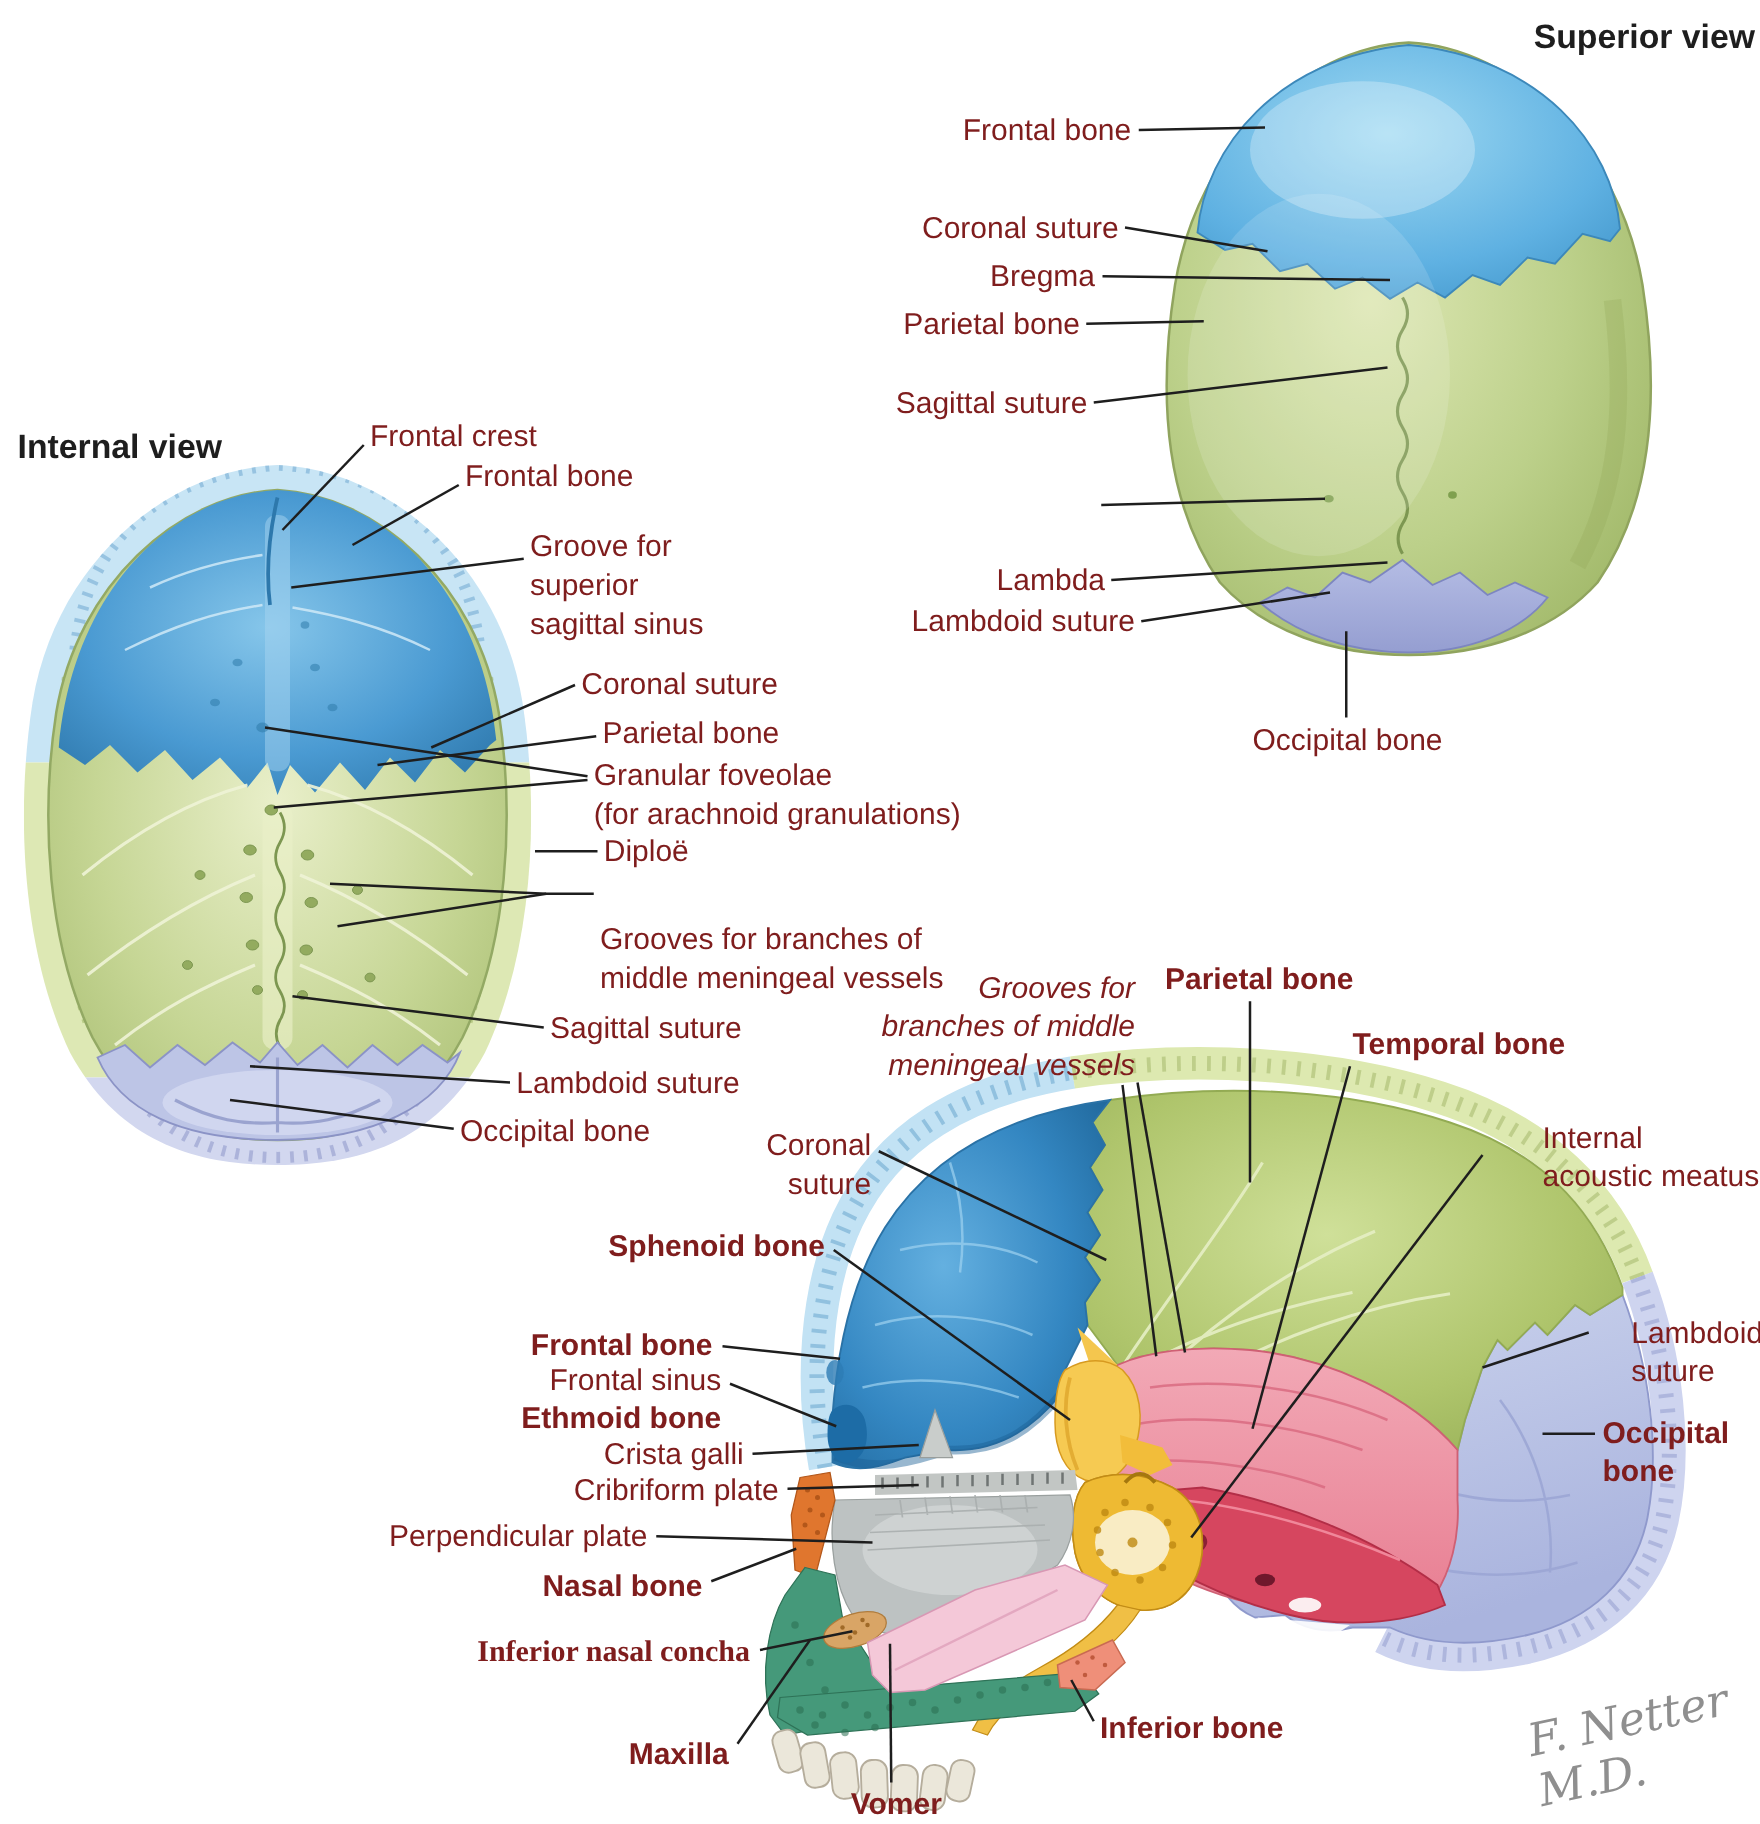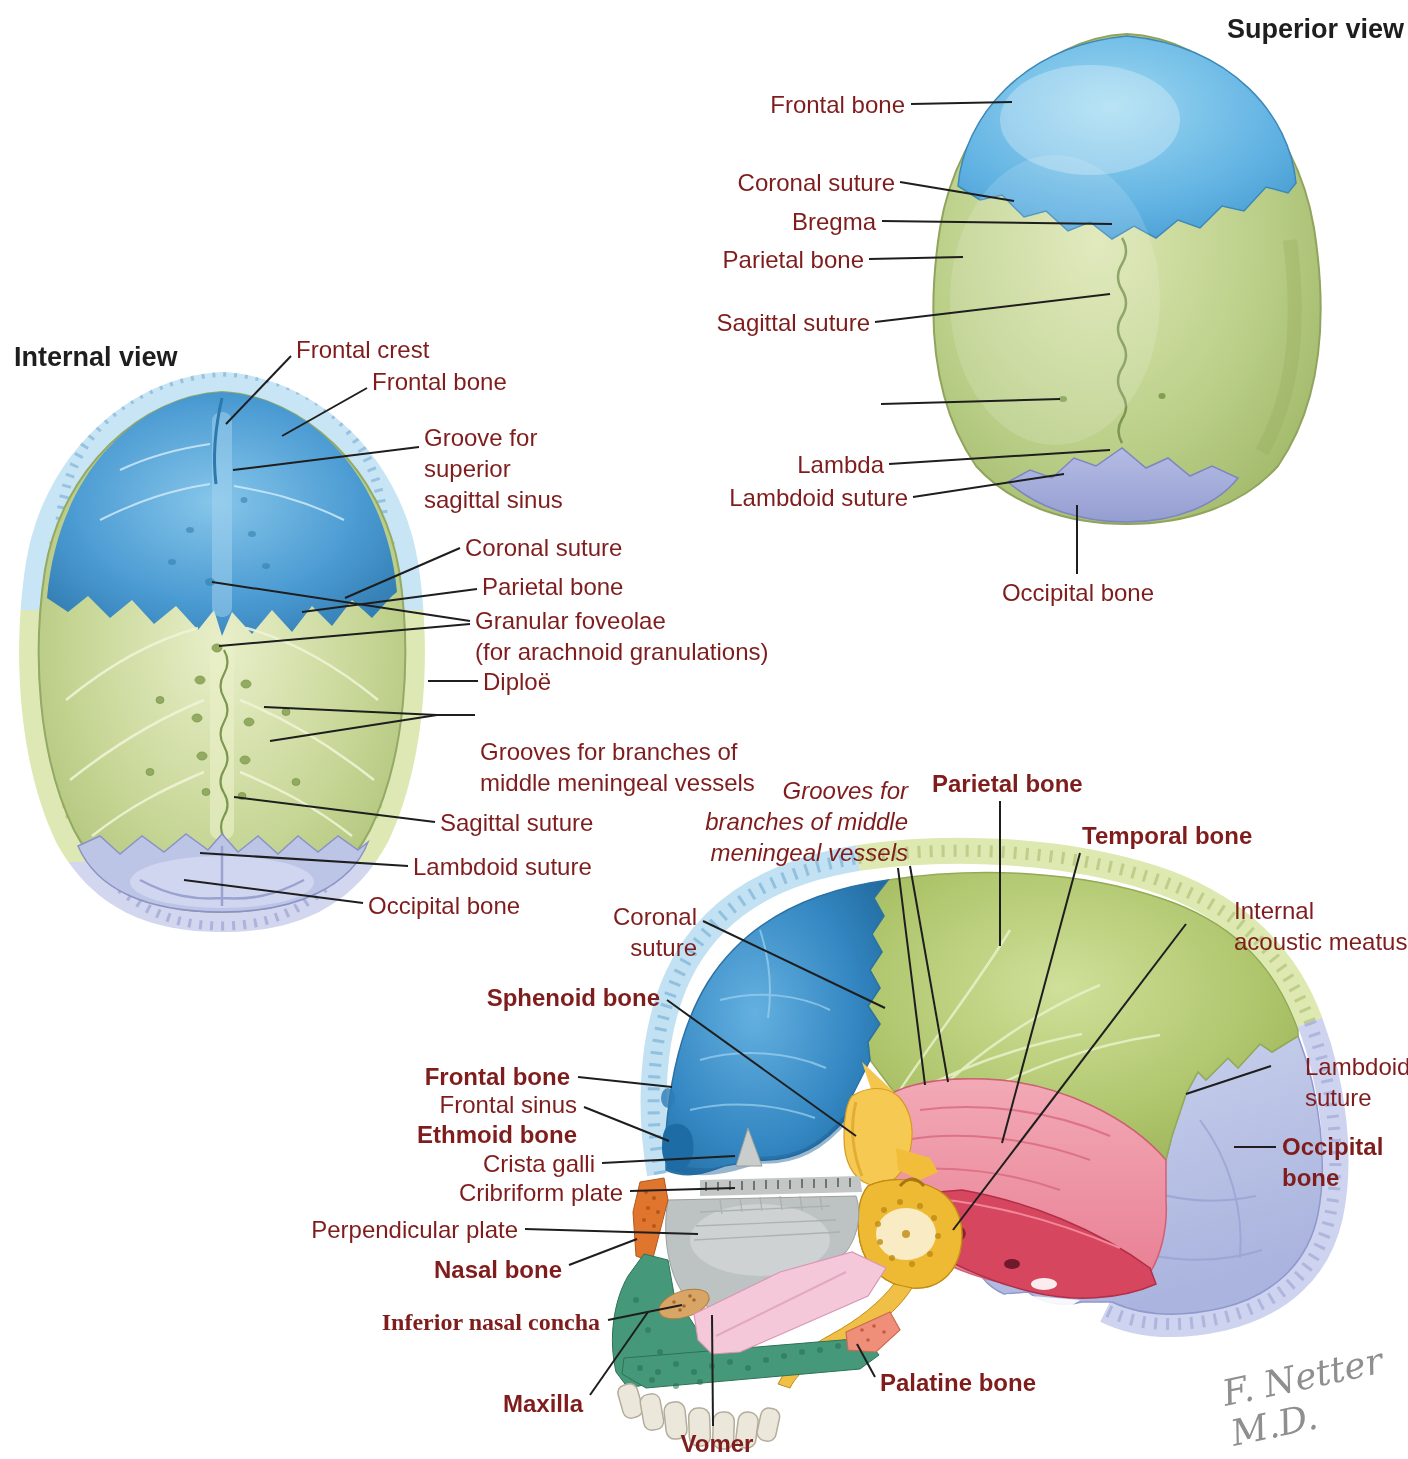--- a/index.html
+++ b/index.html
@@ -337,21 +337,21 @@
 <div class="lbl b r" style="right:838px;top:1061px;">Frontal bone</div>
 <div class="lbl r" style="right:831px;top:1089px;">Frontal sinus</div>
 <div class="lbl b r" style="right:831px;top:1119px;">Ethmoid bone</div>
 <div class="lbl r" style="right:813px;top:1148px;">Crista galli</div>
 <div class="lbl r" style="right:785px;top:1177px;">Cribriform plate</div>
 <div class="lbl r" style="right:890px;top:1214px;">Perpendicular plate</div>
 <div class="lbl b r" style="right:846px;top:1254px;">Nasal bone</div>
 <div class="lbl b r" style="right:808px;top:1307px;font-family:Liberation Serif, serif;">Inferior nasal concha</div>
 <div class="lbl b r" style="right:825px;top:1388px;">Maxilla</div>
 <div class="lbl b c" style="left:677px;top:1428px;width:80px;">Vomer</div>
-<div class="lbl b" style="left:880px;top:1367px;">Palatine bone</div>
+<div class="lbl b" style="left:880px;top:1367px;">Inferior bone</div>
 <div class="lbl" style="left:1277px;top:1051px;margin-left:28px;">Lambdoid
 suture</div>
 <div class="lbl b" style="left:1282px;top:1131px;">Occipital
 bone</div>
 
 <div class="sig">F. Netter M.D.</div>
 
 </div>
 
 </body></html>

